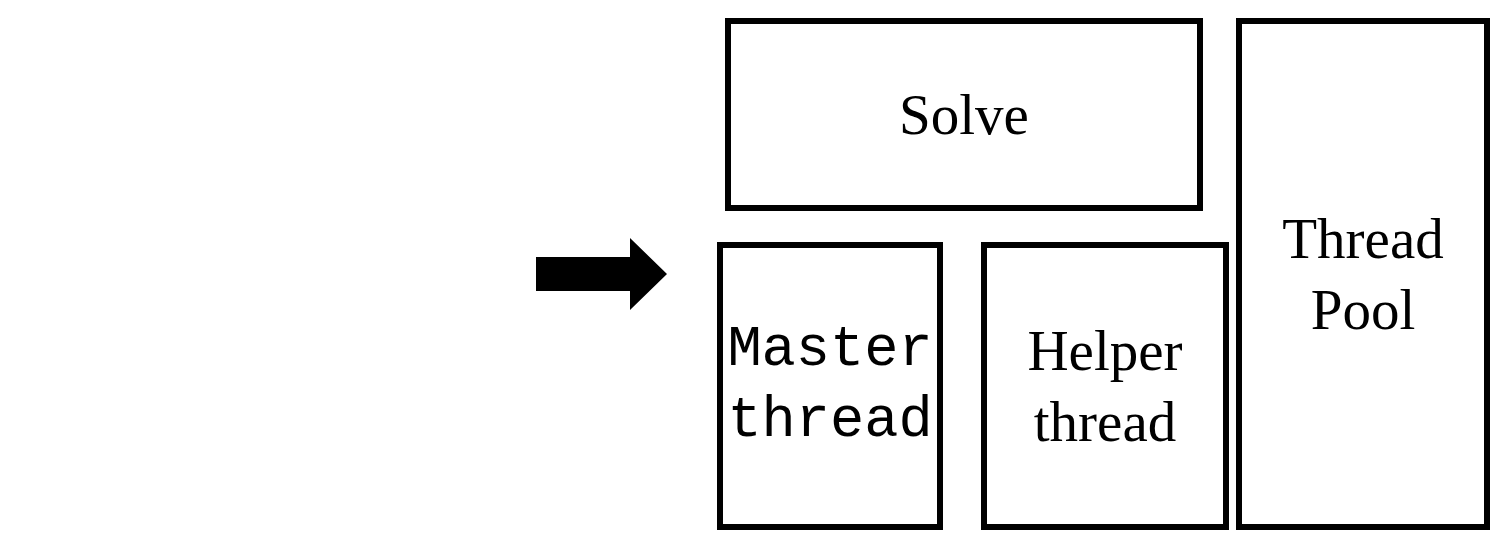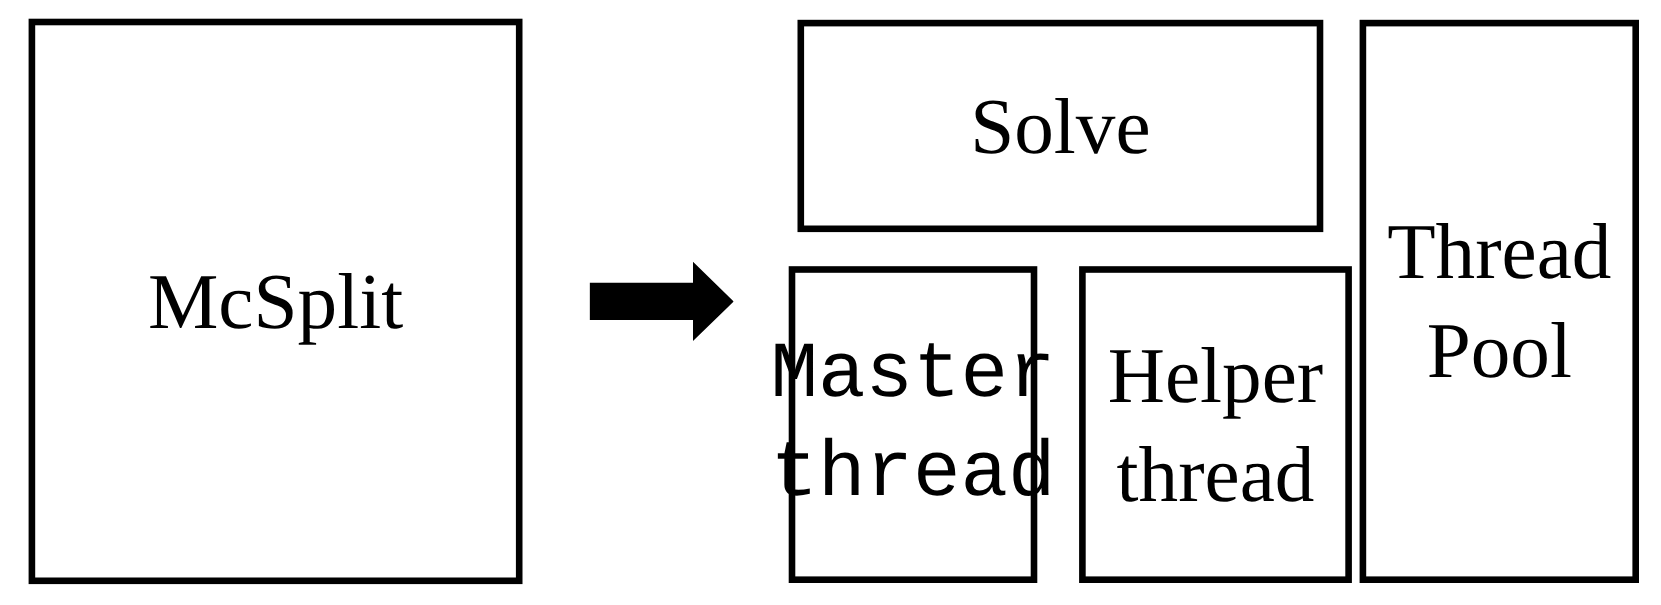--- a/index.html
+++ b/index.html
@@ -20,21 +20,21 @@
     color: var(--stroke);
   }
   .box {
     position: absolute;
     border: 6px solid var(--stroke);
     background: var(--bg);
     display: flex;
     align-items: center;
     justify-content: center;
     text-align: center;
-    font-size: 72px;
+    font-size: 57px;
     line-height: 1.25;
   }
   .box-mcsplit   { left: 26px;   top: 17px;  width: 449px; height: 514px; }
   .box-solve     { left: 725px;  top: 18px;  width: 478px; height: 193px; }
   .box-master    { left: 717px;  top: 242px; width: 226px; height: 288px; font-family: Liberation Mono, monospace; }
   .box-helper    { left: 981px;  top: 242px; width: 248px; height: 288px; }
   .box-pool      { left: 1236px; top: 18px;  width: 254px; height: 512px; }
   .arrow {
     position: absolute;
     left: 536px;
@@ -43,23 +43,20 @@
     height: 72px;
   }
   .arrow svg { display: block; width: 100%; height: 100%; }
   .arrow polygon { fill: var(--stroke); }
 </style>
 </head>
 <body>
 
 <div class="canvas">
 
-  <div class="box box-mcsplit">
-    <span>McSplit</span>
-  </div>
 
   <div class="arrow">
     <svg viewBox="0 0 131 72" xmlns="http://www.w3.org/2000/svg" aria-hidden="true">
       <polygon points="0,19 94,19 94,0 131,36 94,72 94,53 0,53"></polygon>
     </svg>
   </div>
 
   <div class="box box-solve">
     <span>Solve</span>
   </div>

